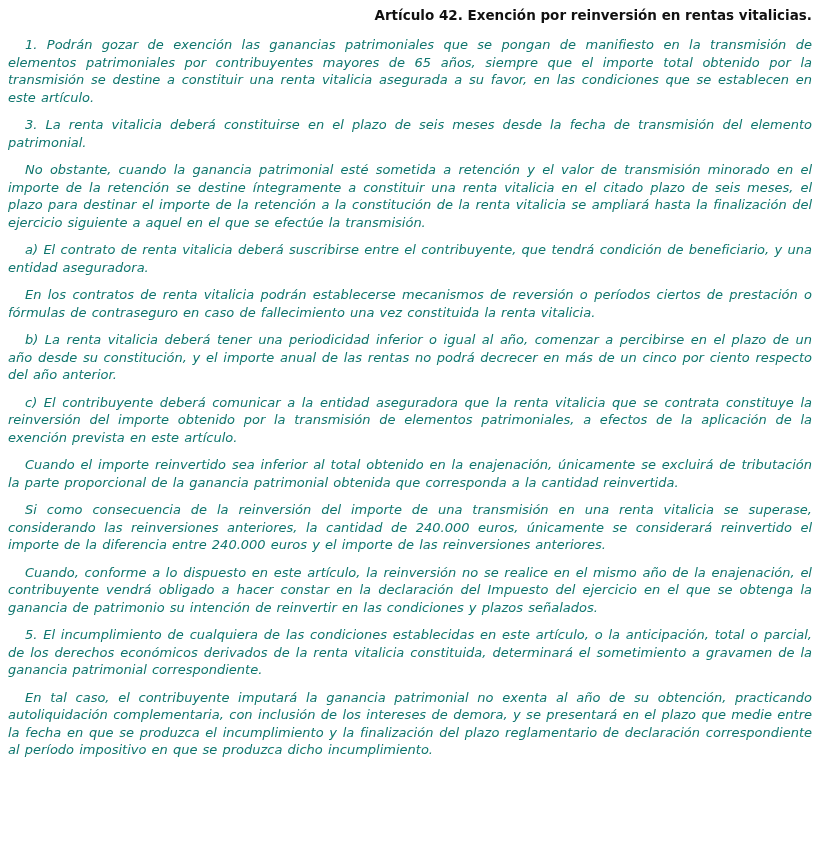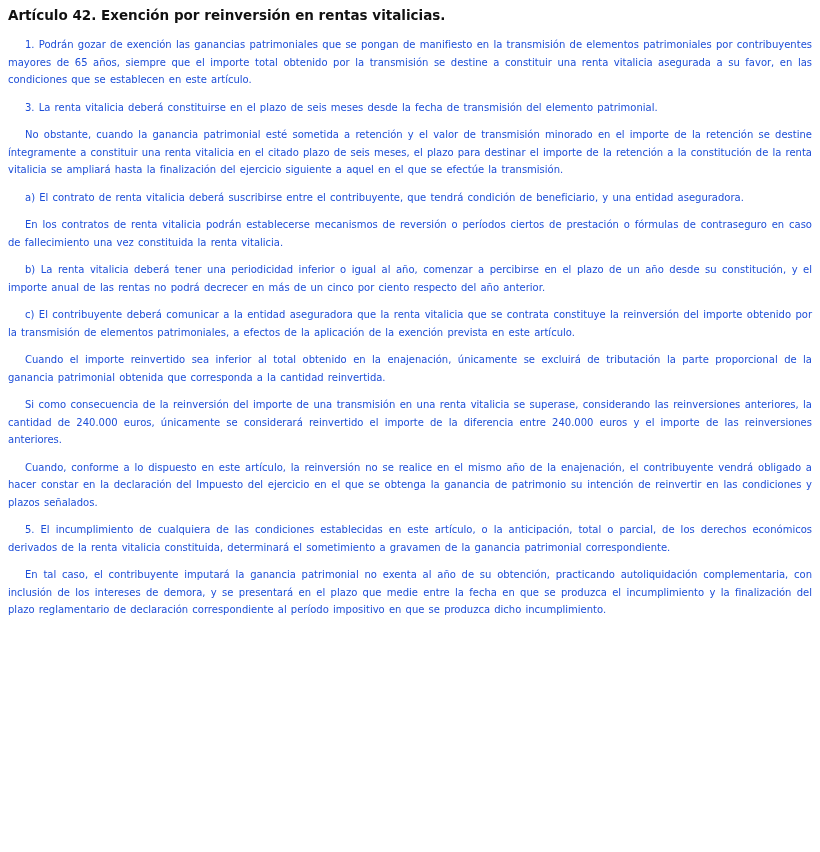--- a/index.html
+++ b/index.html
@@ -21,29 +21,31 @@
     height: 852px;
     padding: 6px 8px 8px 8px;
     background: #ffffff;
   }
   .doc-title {
     font-size: 13.5px;
     font-weight: bold;
     line-height: 18px;
     margin: 0 0 12px 0;
     color: #111111;
+    text-align: right;
   }
   .para {
-    font-size: 10px;
+    font-size: 13px;
     line-height: 17.5px;
     margin: 0 0 10px 0;
     text-align: justify;
     text-indent: 17px;
     word-spacing: 1px;
-    color: #1d4ed8;
+    color: #0f766e;
+    font-style: italic;
   }
   .para.gap-top {
   }
 </style>
 </head>
 <body>
 
 <main class="page">
   <h1 class="doc-title">Artículo 42. Exención por reinversión en rentas vitalicias.</h1>
   <p class="para">1. Podrán gozar de exención las ganancias patrimoniales que se pongan de manifiesto en la transmisión de elementos patrimoniales por contribuyentes mayores de 65 años, siempre que el importe total obtenido por la transmisión se destine a constituir una renta vitalicia asegurada a su favor, en las condiciones que se establecen en este artículo.</p>

